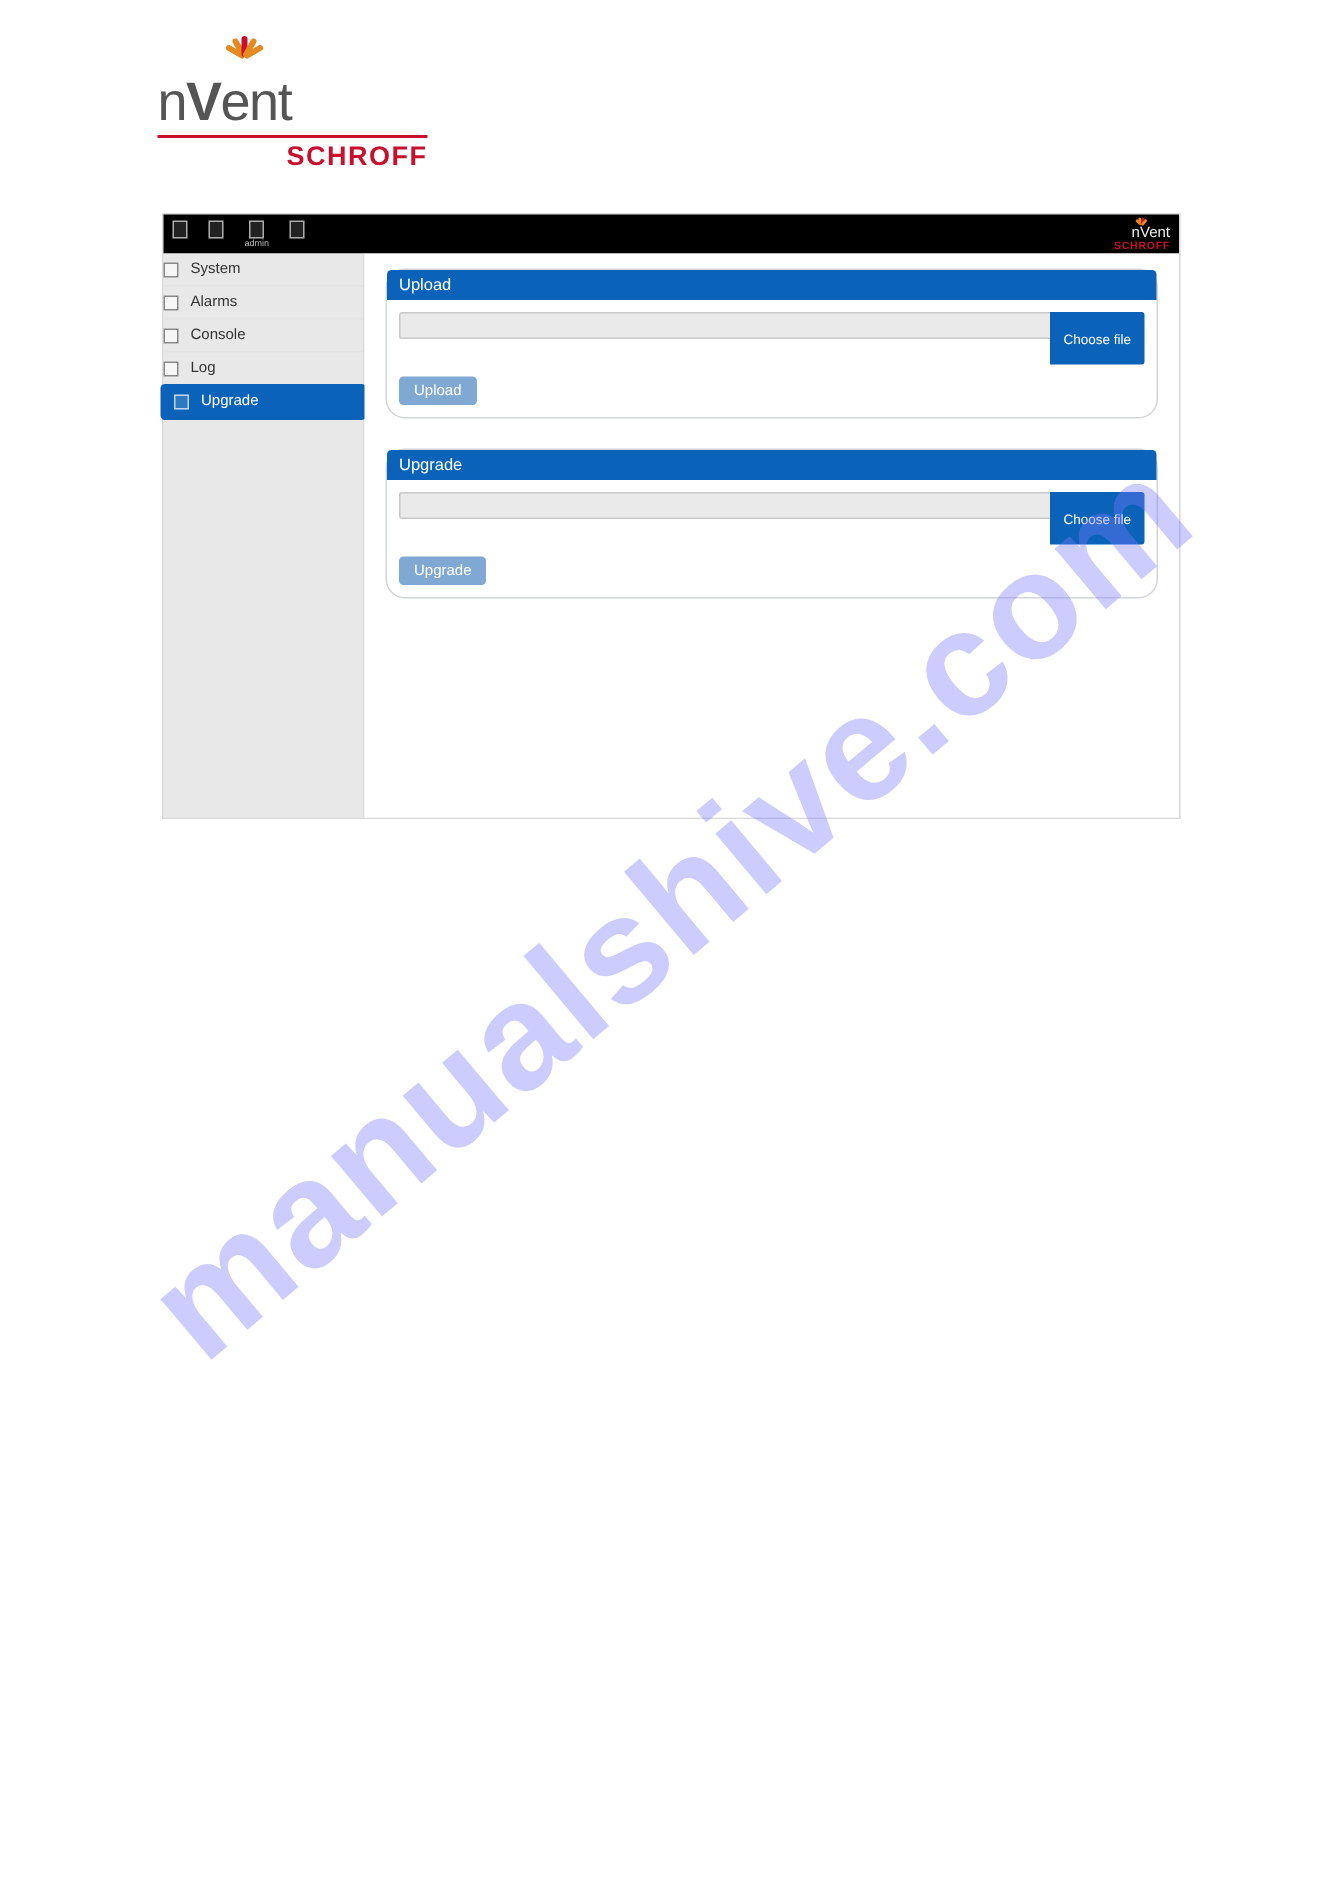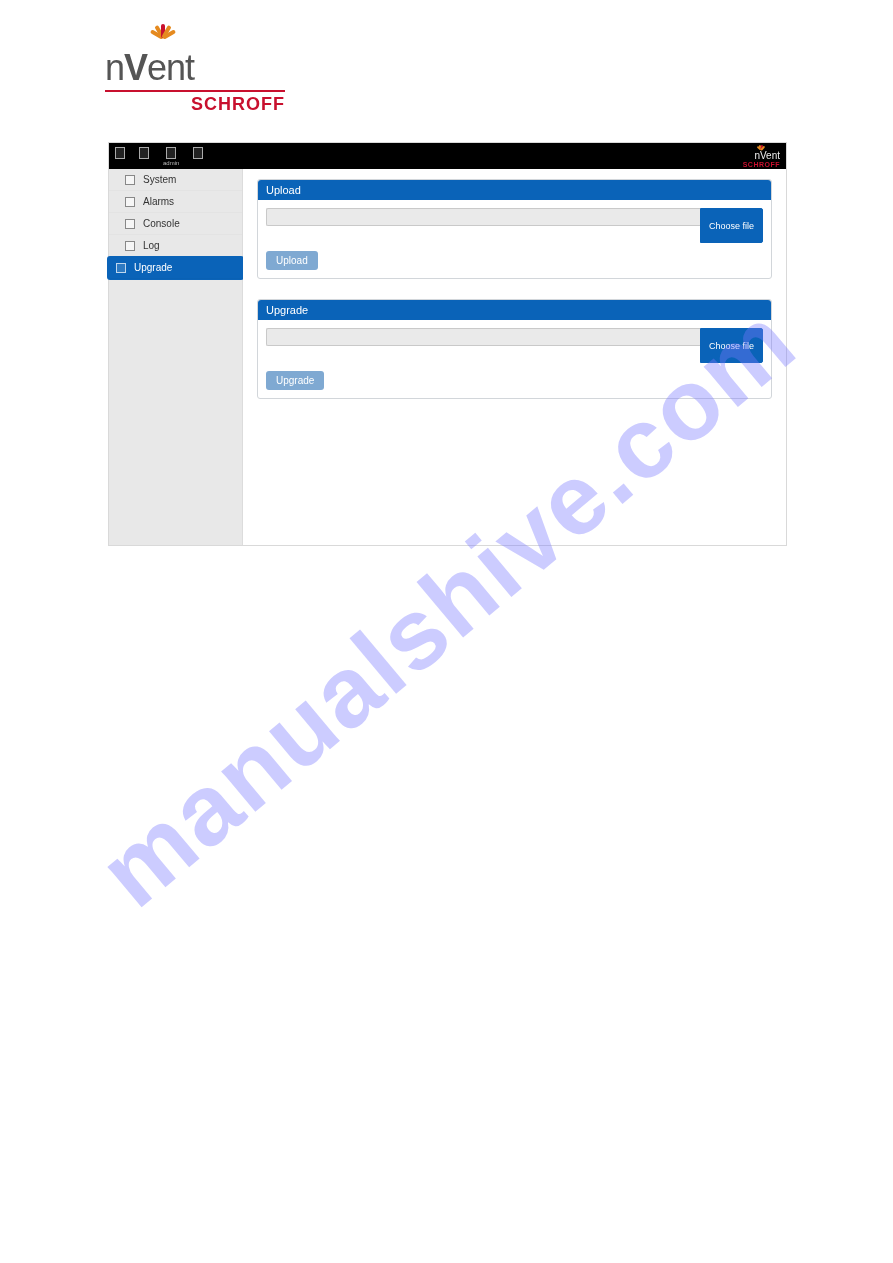--- a/index.html
+++ b/index.html
@@ -40,29 +40,29 @@
   .mini-spark span{ position:absolute; left:50%; bottom:0; width:1.5px; height:5px; background:#e58a1f;
                     border-radius:1px; transform-origin:center bottom;}
   .mini-spark span:nth-child(1){transform:translateX(-50%) rotate(-50deg);}
   .mini-spark span:nth-child(2){transform:translateX(-50%) rotate(-20deg);}
   .mini-spark span:nth-child(3){transform:translateX(-50%) rotate(10deg); background:#c8102e;}
   .mini-spark span:nth-child(4){transform:translateX(-50%) rotate(40deg);}
   .mini-schroff { color:#c8102e; font-size:7px; font-weight:700; line-height:1; letter-spacing:0.5px;}
 
   .body { display:flex; height:calc(100% - 26px); }
   .sidebar { width:134px; background:#e8e8e8; border-right:1px solid #dcdcdc; }
-  .nav-item { display:flex; align-items:center; gap:8px; padding:5px 16px; font-size:10px;
+  .nav-item { display:flex; align-items:center; gap:8px; padding:5px 0; font-size:10px;
               color:#333; cursor:pointer; border-bottom:1px solid rgba(0,0,0,0.02); }
   .nav-item.active { background:#0a63b8; color:#fff; margin:0 -1px; border-radius:2px;
                      padding:5px 8px; box-shadow:0 0 0 1px #0a63b8; }
   .nav-ico { width:10px; height:10px; border:1px solid #888; background:#f6f6f6; flex:0 0 auto; }
   .nav-item.active .nav-ico { border-color:rgba(255,255,255,0.7); background:rgba(255,255,255,0.15);}
 
   .main { flex:1; padding:10px 14px; background:#fff; overflow:auto; }
-  .panel { border:1px solid #d2d6da; border-radius:3px; margin-bottom:20px; background:#fff; }
+  .panel { border:1px solid #d2d6da; border-radius:13px; margin-bottom:20px; background:#fff; }
   .panel-hd { background:#0a63b8; color:#fff; font-size:11px; padding:4px 8px;
               border-top-left-radius:3px; border-top-right-radius:3px; }
   .panel-bd { padding:8px; font-size:10px; color:#444; }
   .panel-bd .hint { margin-bottom:4px; }
   .file-row { display:flex; margin-bottom:8px; }
   .file-path { flex:1; height:18px; border:1px solid #c9c9c9; background:#eaeaea; border-right:none;
                border-top-left-radius:2px; border-bottom-left-radius:2px; }
   .choose-btn { background:#0a63b8; color:#fff; border:1px solid #0a63b8; font-size:9px;
                 padding:0 8px; height:35px; line-height:16px; cursor:pointer;
                 border-top-right-radius:2px; border-bottom-right-radius:2px; }

